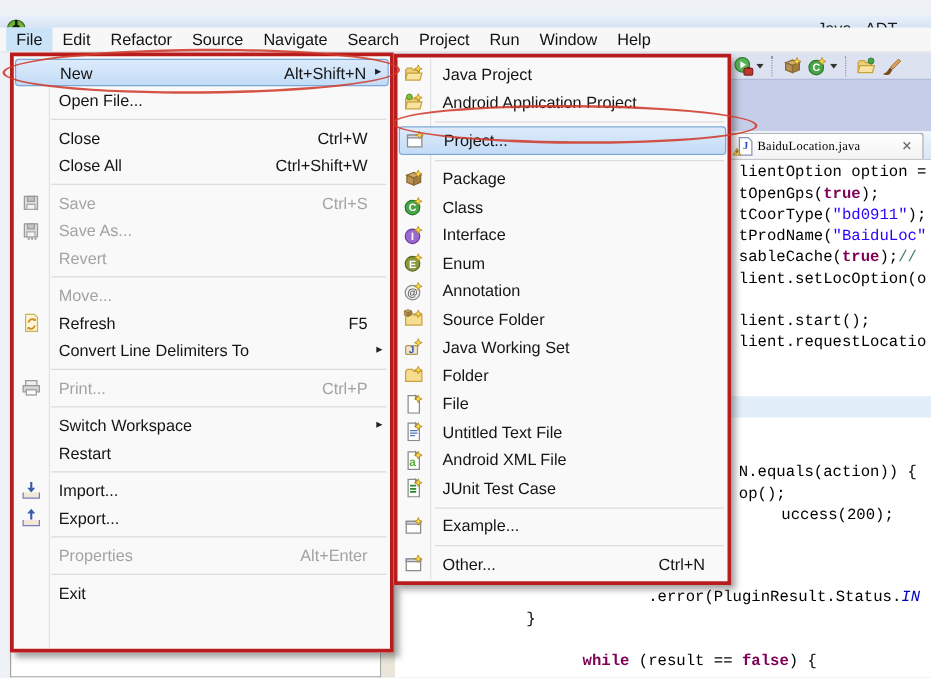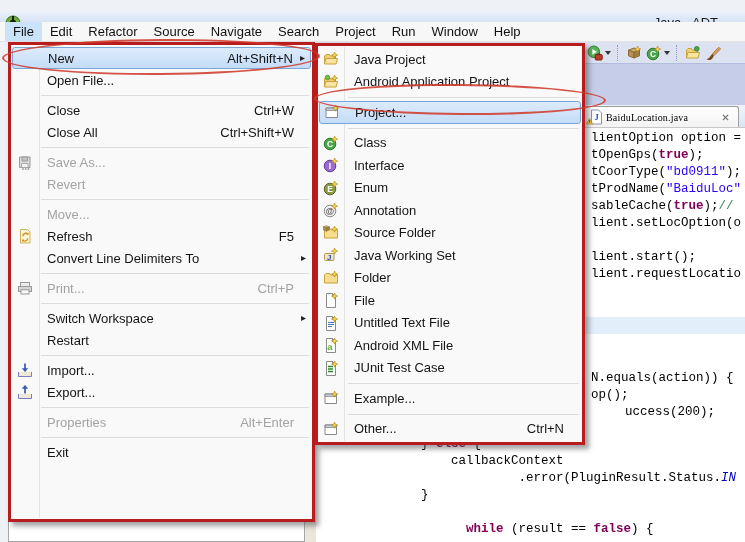--- a/index.html
+++ b/index.html
@@ -214,20 +214,29 @@
       <div class="mi">
         <span class="lbl">Close All</span>
         <span class="sc">Ctrl+Shift+W</span>
       </div>
       <div class="msep"></div>
       <div class="mi disabled">
         <span class="ic"><svg viewBox="0 0 16 16" width="16" height="16">
             <path d="M2.5 3h10.5v10.5H2.5z" fill="#dedede" stroke="#9a9a9a"></path>
             <path d="M5 3h5.5v4H5z" fill="#c3c3c3" stroke="#9a9a9a"></path>
             <path d="M4.5 9.5h6.5v4H4.5z" fill="#f4f4f4" stroke="#a8a8a8"></path>
+          </svg></span>
+        <span class="lbl">Save</span>
+        <span class="sc">Ctrl+S</span>
+      </div>
+      <div class="mi disabled">
+        <span class="ic"><svg viewBox="0 0 16 16" width="16" height="16">
+            <path d="M2.5 3h10.5v10.5H2.5z" fill="#dedede" stroke="#9a9a9a"></path>
+            <path d="M5 3h5.5v4H5z" fill="#c3c3c3" stroke="#9a9a9a"></path>
+            <path d="M4.5 9.5h6.5v4H4.5z" fill="#f4f4f4" stroke="#a8a8a8"></path>
             <circle cx="6" cy="15" r=".9" fill="#9a9a9a"></circle>
             <circle cx="8.7" cy="15" r=".9" fill="#9a9a9a"></circle>
             <circle cx="11.4" cy="15" r=".9" fill="#9a9a9a"></circle>
           </svg></span>
         <span class="lbl">Save As...</span>
         <span class="sc"></span>
       </div>
       <div class="mi disabled">
         <span class="lbl">Revert</span>
         <span class="sc"></span>
@@ -327,20 +336,30 @@
       <div class="mi hl">
         <span class="ic"><svg viewBox="0 0 16 16" width="16" height="16">
             <path d="M2 4h11.5v9.5H2z" fill="#fff" stroke="#8a8a8a"></path>
             <path d="M2 4h11.5v2.3H2z" fill="#cfd8ea" stroke="#8a8a8a"></path>
             <path d="M11.6 1l.9 2.2 2.2.9-2.2.9-.9 2.2-.9-2.2-2.2-.9 2.2-.9z" fill="#ffd54a" stroke="#a8821a" stroke-width="0.6"></path>
           </svg></span>
         <span class="lbl">Project...</span>
         <span class="sc"></span>
       </div>
       <div class="msep"></div>
+      <div class="mi">
+        <span class="ic"><svg viewBox="0 0 16 16" width="16" height="16">
+            <path d="M2.5 5.2 8 3l5.5 2.2L8 7.4z" fill="#cdaa6e" stroke="#8a6a30"></path>
+            <path d="M2.5 5.2v5.6L8 13V7.4z" fill="#b89055" stroke="#8a6a30"></path>
+            <path d="M13.5 5.2v5.6L8 13V7.4z" fill="#a37e42" stroke="#8a6a30"></path>
+            <path d="M11.6 1l.9 2.2 2.2.9-2.2.9-.9 2.2-.9-2.2-2.2-.9 2.2-.9z" fill="#ffd54a" stroke="#a8821a" stroke-width="0.6"></path>
+          </svg></span>
+        <span class="lbl">Package</span>
+        <span class="sc"></span>
+      </div>
       <div class="mi">
         <span class="ic"><svg viewBox="0 0 16 16" width="16" height="16">
             <circle cx="7" cy="9" r="5.8" fill="#4aa54a" stroke="#2a7a2a"></circle>
             <text x="7" y="12.2" text-anchor="middle" font-size="8.5" font-weight="bold" fill="#fff" font-family="Liberation Sans, sans-serif">C</text>
             <path d="M11.6 1l.9 2.2 2.2.9-2.2.9-.9 2.2-.9-2.2-2.2-.9 2.2-.9z" fill="#ffd54a" stroke="#a8821a" stroke-width="0.6"></path>
           </svg></span>
         <span class="lbl">Class</span>
         <span class="sc"></span>
       </div>
       <div class="mi">

